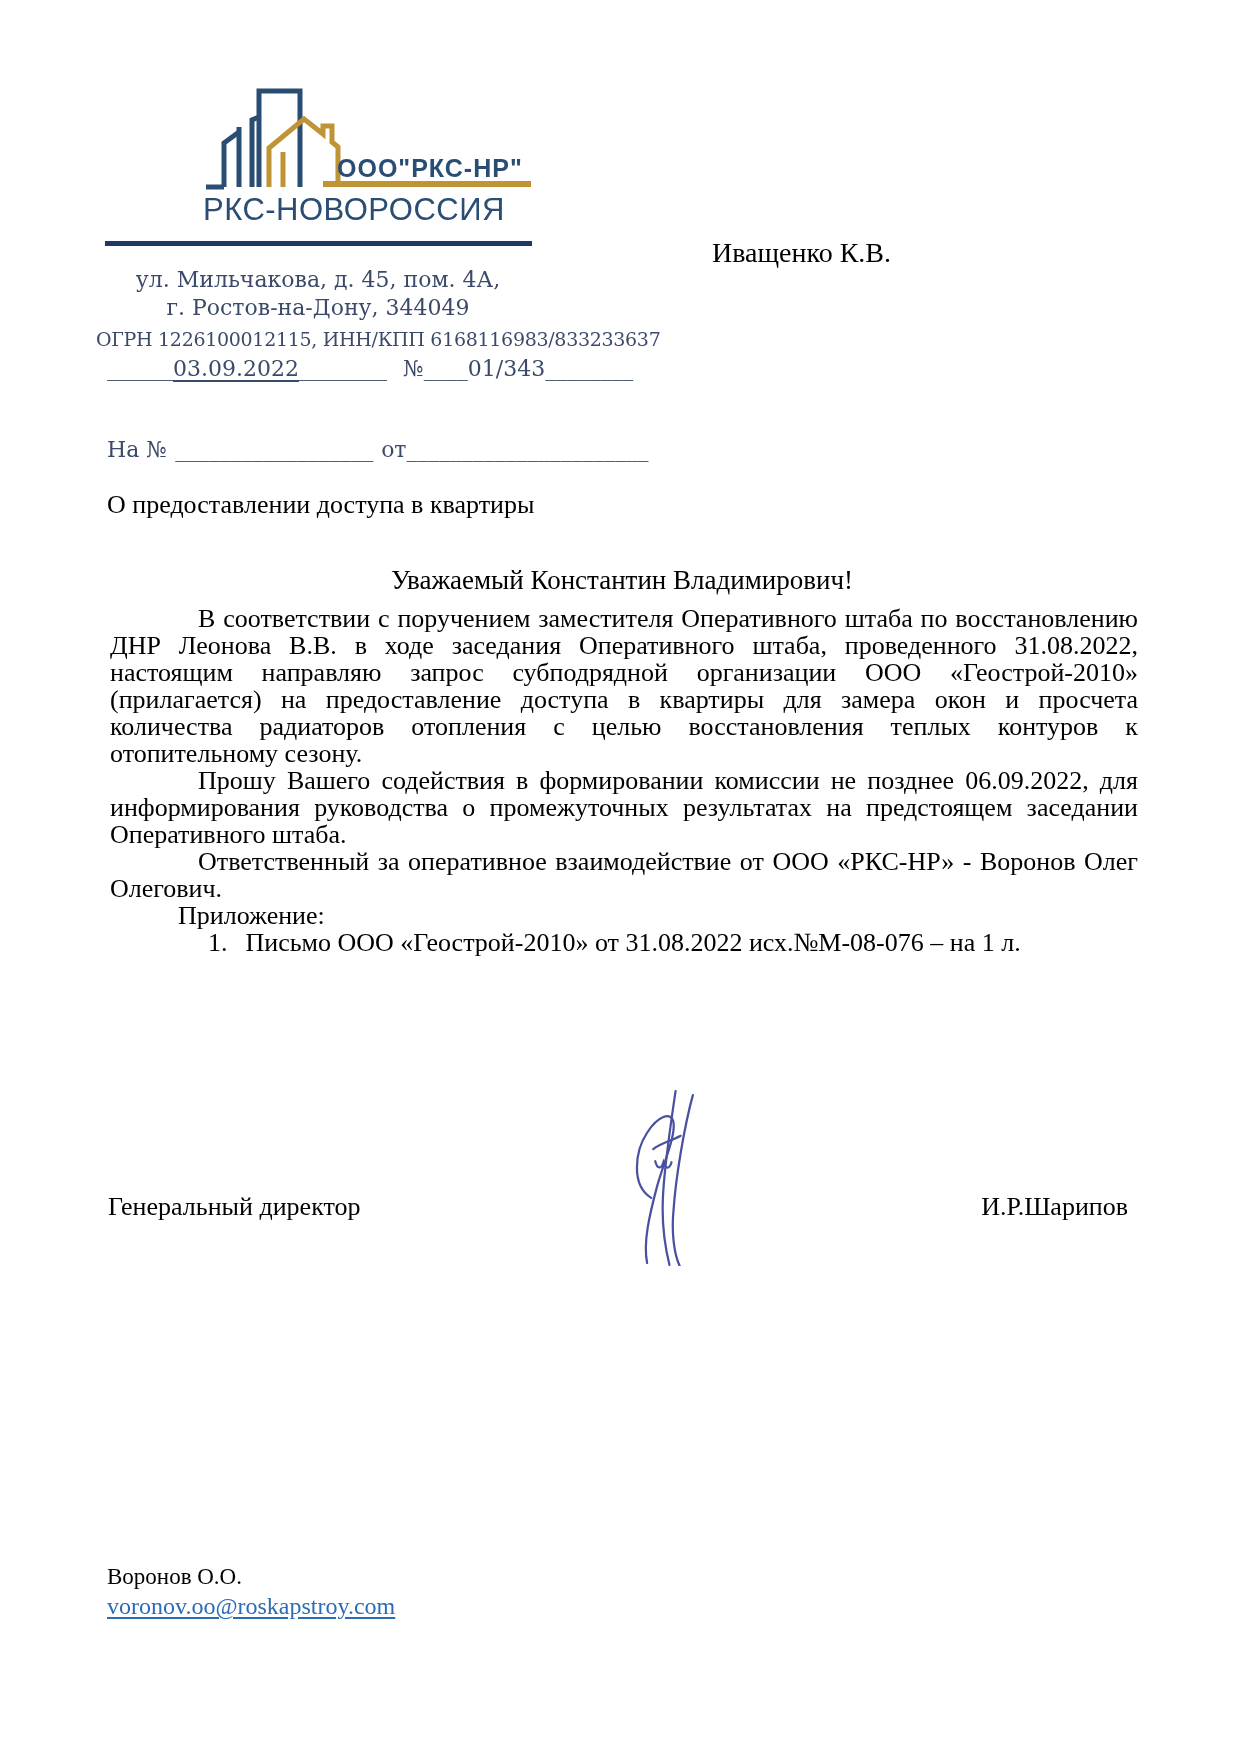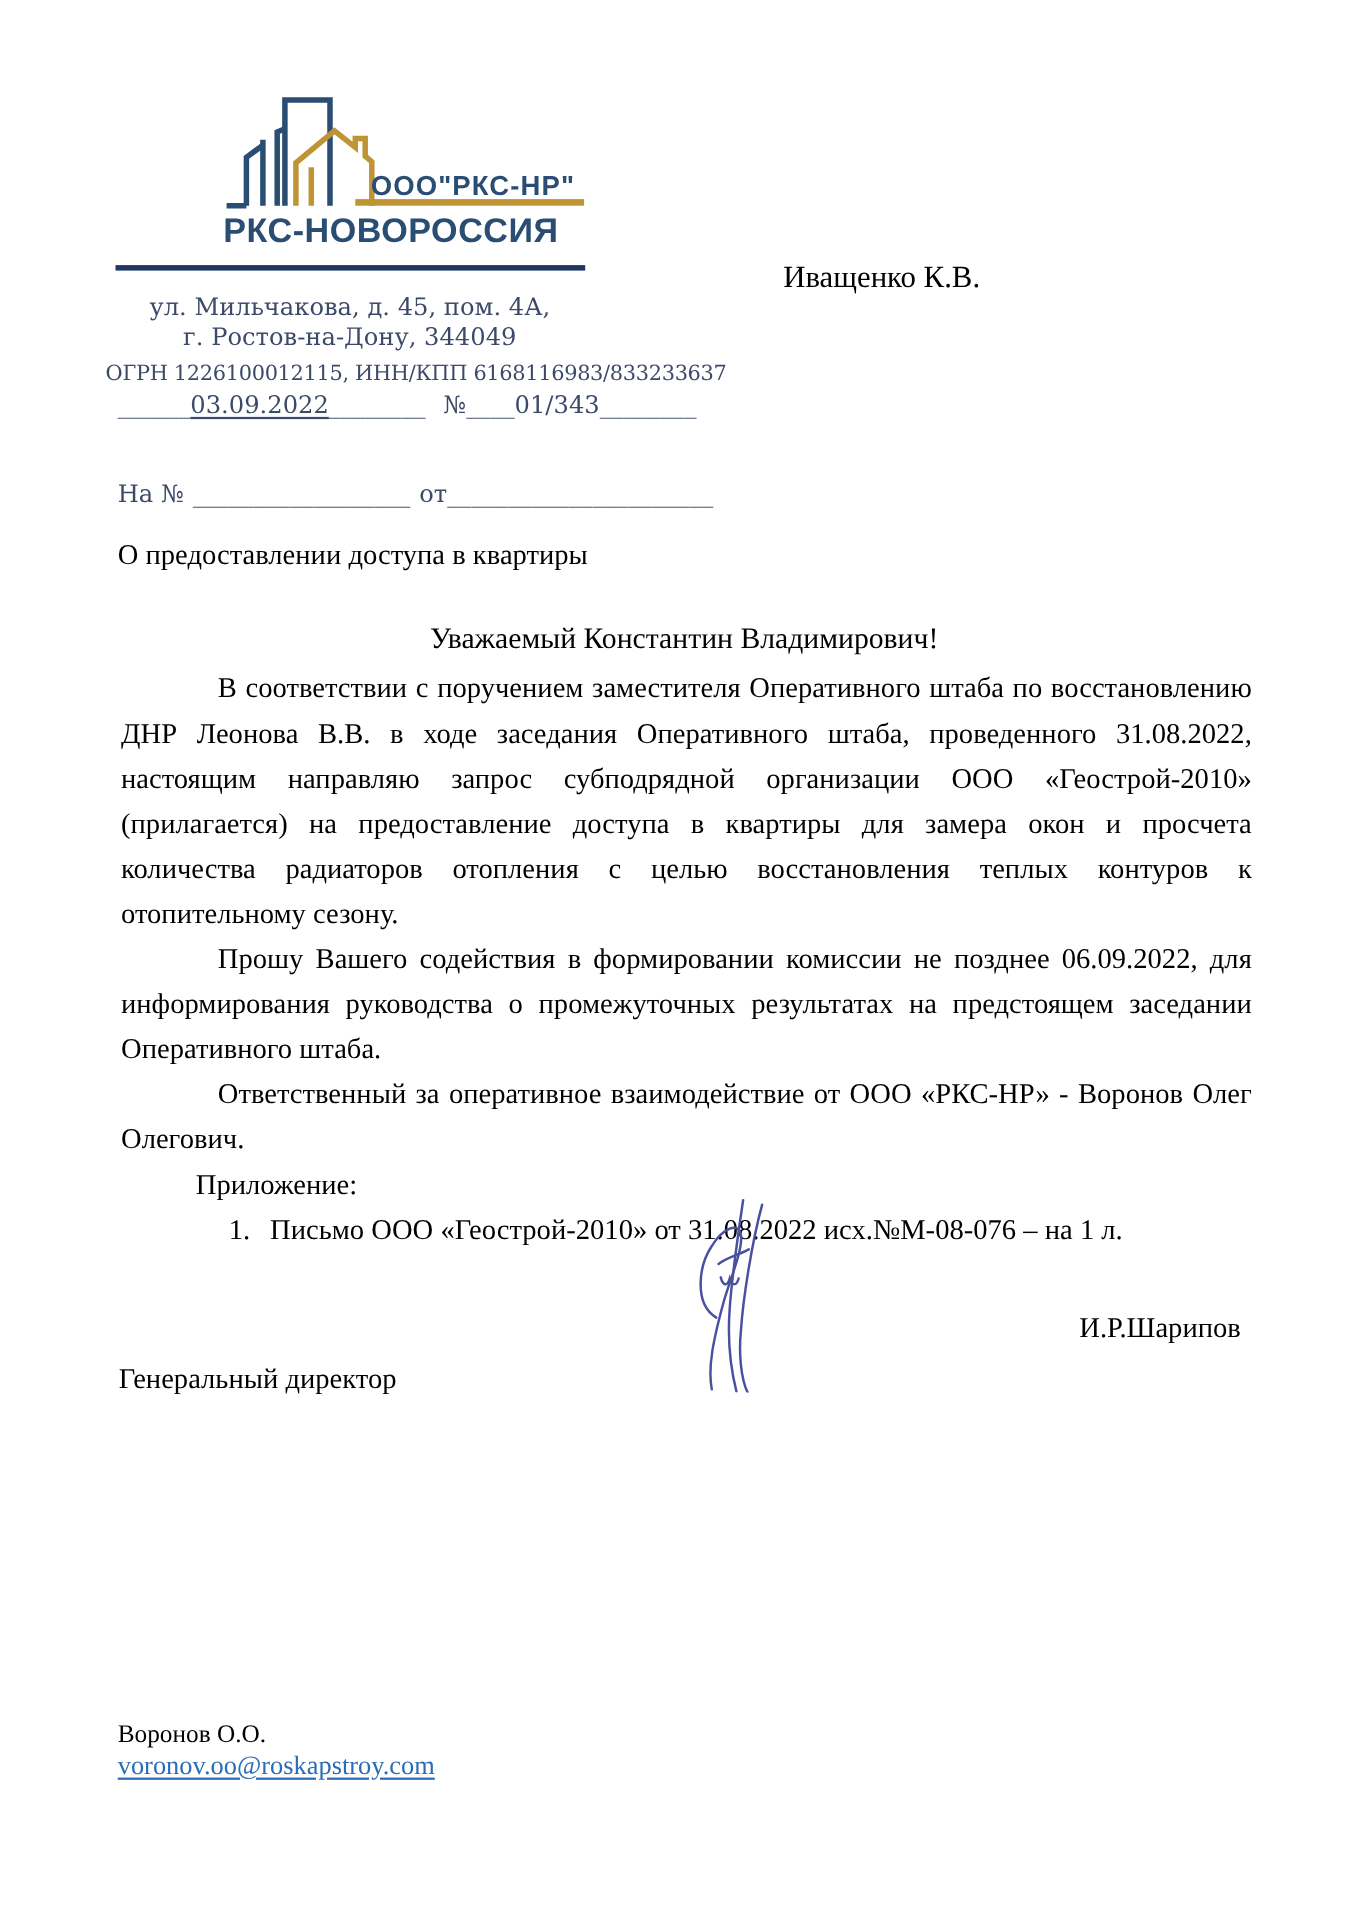--- a/index.html
+++ b/index.html
@@ -15,21 +15,21 @@
   .logo-wrap{position:absolute;left:203px;top:86px;width:340px;}
   .logo-svg{display:block;width:330px;height:105px;}
   .logo-short{
     font-family:"Liberation Sans", sans-serif;
     font-weight:bold;font-size:25px;letter-spacing:1px;
     fill:#2a4d73;
   }
   .org-name{
     margin-top:1px;
     font-family:"Liberation Sans", sans-serif;
-    font-weight:bold;font-size:31px;letter-spacing:0.5px;
+    font-weight:normal;font-size:31px;letter-spacing:0.5px;
     color:#2a4d73;white-space:nowrap;
   }
   .head-rule{position:absolute;left:105px;top:241px;width:427px;height:5px;background:#1f3864;}
   .addr-block{
     position:absolute;left:96px;top:266px;width:444px;
     text-align:center;color:#3c4a69;
     font-family:"DejaVu Serif", serif;
     font-size:22px;line-height:28px;
   }
   .addr-block .ogrn{font-size:19px;letter-spacing:-0.3px;margin-top:3px;white-space:nowrap;}
@@ -51,30 +51,30 @@
   }
   
   .subject{position:absolute;left:107px;top:490px;font-size:26px;}
   .salutation{
     position:absolute;left:107px;top:565px;width:1030px;
     text-align:center;font-size:27px;
   }
   
   .body-block{
     position:absolute;left:110px;top:605px;width:1028px;
-    font-size:26px;line-height:41px;
+    font-size:26px;line-height:27px;
   }
   .body-block p{
     margin:0;text-align:justify;text-indent:88px;
   }
   .attach-label{margin-left:68px;}
   .attach-item{margin-left:98px;}
   .attach-item .item-text{margin-left:18px;}
   
-  .sign-position{position:absolute;left:108px;top:1239px;font-size:26px;white-space:nowrap;text-align:right;}
+  .sign-position{position:absolute;left:108px;top:1192px;font-size:26px;white-space:nowrap;text-align:right;}
   .sign-name{position:absolute;right:112px;top:1192px;font-size:26px;white-space:nowrap;}
   .sign-ink{position:absolute;left:612px;top:1088px;width:118px;height:178px;}
   
   .footer-name{position:absolute;left:107px;top:1564px;font-size:23px;}
   .footer-email{
     position:absolute;left:107px;top:1593px;font-size:24px;
   }
   .footer-email a{
     color:#2a6cb5;text-decoration:underline;text-underline-offset:3px;cursor:pointer;
     font-family:"Liberation Serif", serif;

